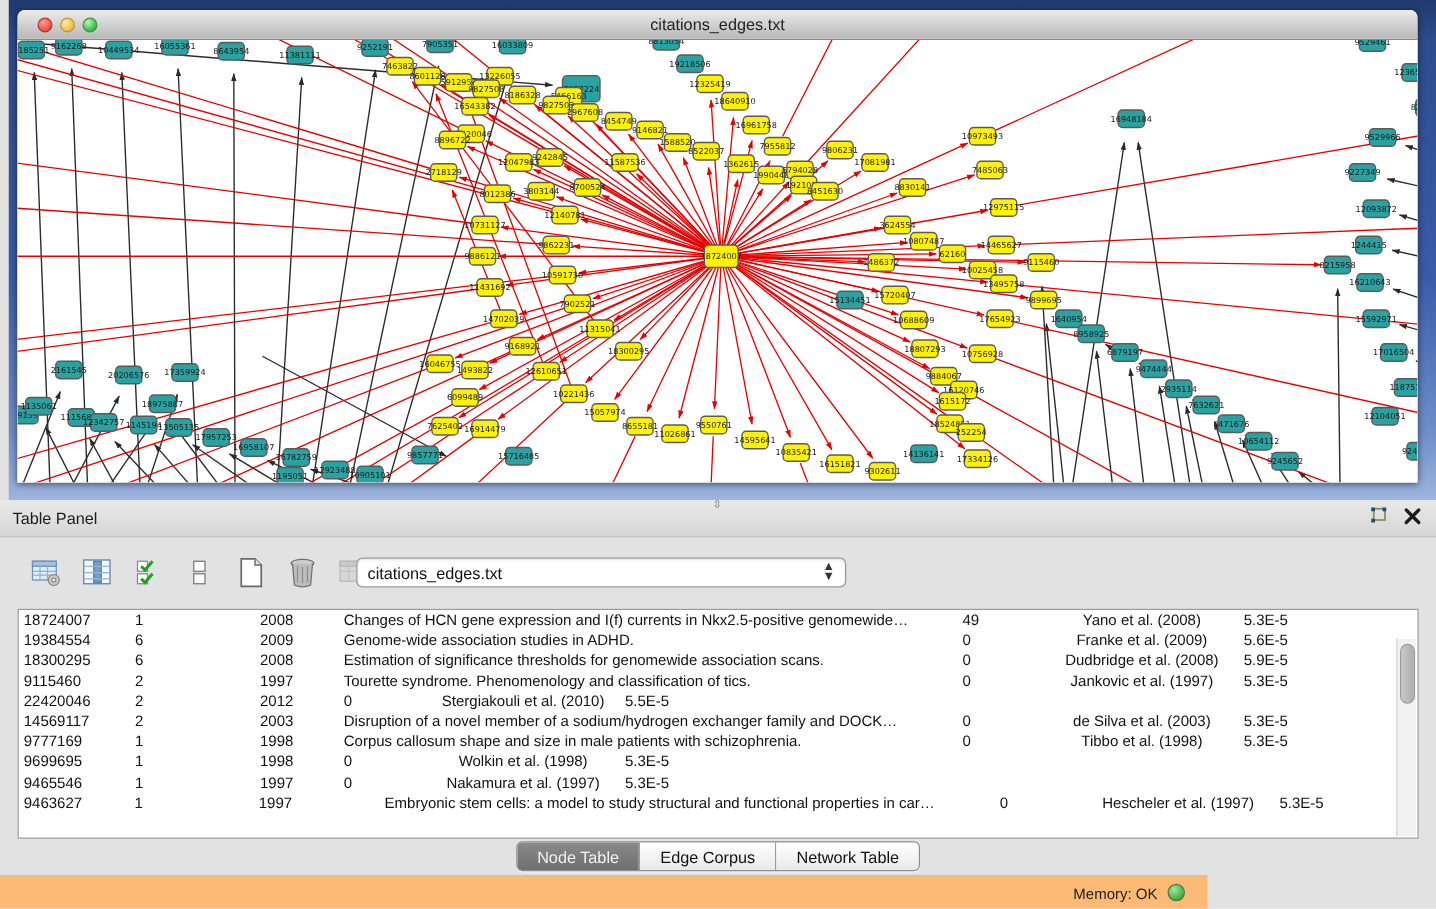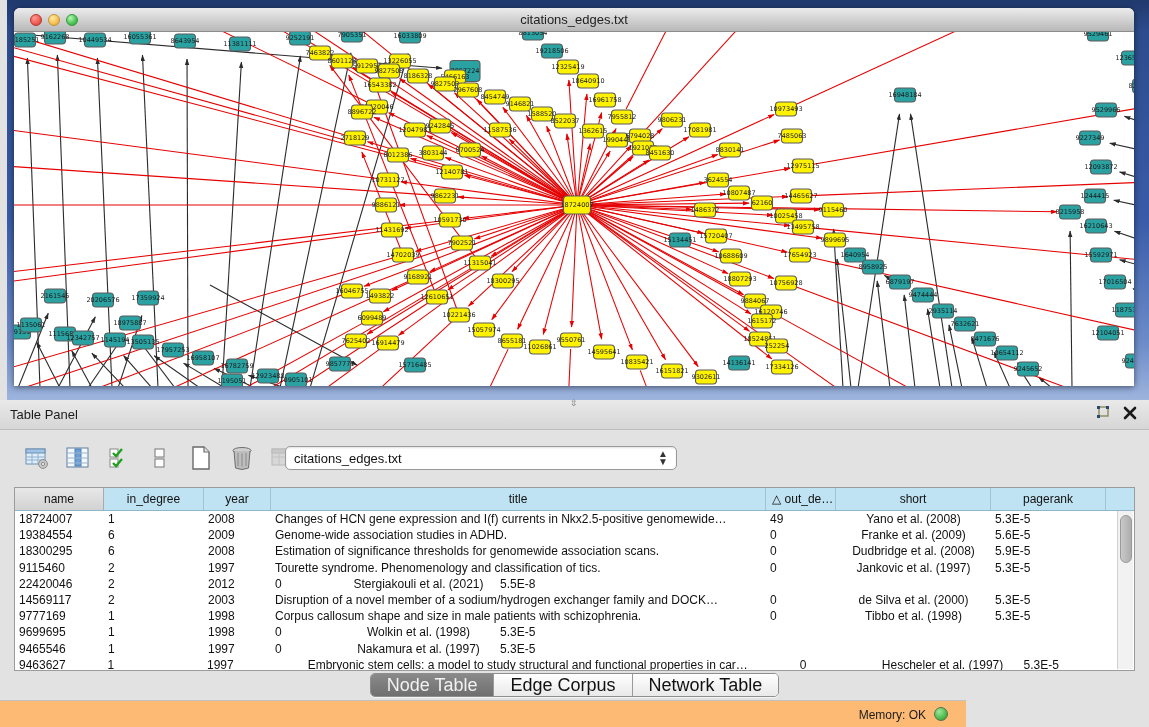--- a/index.html
+++ b/index.html
@@ -50,21 +50,21 @@
   .g-row{display:flex;height:16.2px;align-items:center;}
   .g-cell{box-sizing:border-box;padding:0 4px;white-space:nowrap;overflow:hidden;}
   .al{text-align:left}.ac{text-align:center}
   .vscroll{position:absolute;right:1px;top:23px;width:15px;bottom:1px;background:#f2f2f2;border-left:1px solid #d0d0d0;}
   .vthumb{position:absolute;left:2px;top:4px;width:10px;height:46px;border-radius:6px;
     background:linear-gradient(90deg,#c9c9c9,#adadad);border:1px solid #9a9a9a;}
   
   .tabs{position:absolute;left:0;top:243px;width:1149px;display:flex;justify-content:center;}
   .seg{display:flex;border:1px solid #8e8e8e;border-radius:5px;overflow:hidden;height:22px;
     box-shadow:0 1px 0 rgba(255,255,255,.7);}
-  .seg .tab{display:flex;align-items:center;justify-content:center;padding:0 16px;font-size:18px;
+  .seg .tab{display:flex;align-items:center;justify-content:center;padding:0 16px;font-size:13px;
     color:#111;background:linear-gradient(180deg,#ffffff,#e9e9e9);border-right:1px solid #9a9a9a;}
   .seg .tab:last-child{border-right:none;}
   .seg .tab.selected{background:linear-gradient(180deg,#8a8a8a,#6f6f6f);color:#f2f2f2;}
   
   .statusbar{position:absolute;left:0;top:700px;width:966px;height:27px;background:#fdba74;
     border-top:1px solid #c2c2c2;box-sizing:border-box;}
   .mem{position:absolute;right:40px;top:7px;font-size:12px;color:#1c1c1c;}
   .memdot{position:absolute;right:18px;top:6px;width:14px;height:14px;border-radius:50%;
     background:radial-gradient(circle at 35% 30%,#9ee89a,#4cbb4c 60%,#2f8f33);border:1px solid #57704f;box-sizing:border-box;}
 </style>
@@ -635,29 +635,20 @@
         <span class="fx">f(x)</span>
       </span>
   </div>
 
   <div class="combo">
     <span>citations_edges.txt</span>
     <span class="arrows">▲<br>▼</span>
   </div>
 
   <div class="grid">
-    <div class="grid-head" id="grid-head">
-        <div class="gh-cell first" style="width: 89px;">name</div>
-        <div class="gh-cell" style="width: 100px;">in_degree</div>
-        <div class="gh-cell" style="width: 67px;">year</div>
-        <div class="gh-cell" style="width: 495px;">title</div>
-        <div class="gh-cell sorted" style="width: 70px;">△ out_de…</div>
-        <div class="gh-cell" style="width: 155px;">short</div>
-        <div class="gh-cell" style="width: 115px;">pagerank</div>
-      </div>
     <div class="grid-body" id="grid-body">
         <div class="g-row">
           <div class="g-cell al" style="width: 89px;">18724007</div>
           <div class="g-cell al" style="width: 100px;">1</div>
           <div class="g-cell al" style="width: 67px;">2008</div>
           <div class="g-cell al" style="width: 495px;">Changes of HCN gene expression and I(f) currents in Nkx2.5-positive genomewide…</div>
           <div class="g-cell al" style="width: 70px;">49</div>
           <div class="g-cell ac" style="width: 155px;">Yano et al. (2008)</div>
           <div class="g-cell al" style="width: 115px;">5.3E-5</div>
         </div>
@@ -686,30 +677,30 @@
           <div class="g-cell al" style="width: 495px;">Tourette syndrome. Phenomenology and classification of tics.</div>
           <div class="g-cell al" style="width: 70px;">0</div>
           <div class="g-cell ac" style="width: 155px;">Jankovic et al. (1997)</div>
           <div class="g-cell al" style="width: 115px;">5.3E-5</div>
         </div>
         <div class="g-row">
           <div class="g-cell al" style="width: 89px;">22420046</div>
           <div class="g-cell al" style="width: 100px;">2</div>
           <div class="g-cell al" style="width: 67px;">2012</div>
           <div class="g-cell al" style="width: 70px;">0</div>
-          <div class="g-cell ac" style="width: 155px;">Stergiakouli et al. (2021)</div>
-          <div class="g-cell al" style="width: 115px;">5.5E-8</div>
+          <div class="g-cell ac" style="width: 155px;">Stergiakouli et al. (2010)</div>
+          <div class="g-cell al" style="width: 115px;">5.5E-5</div>
         </div>
         <div class="g-row">
           <div class="g-cell al" style="width: 89px;">14569117</div>
           <div class="g-cell al" style="width: 100px;">2</div>
           <div class="g-cell al" style="width: 67px;">2003</div>
           <div class="g-cell al" style="width: 495px;">Disruption of a novel member of a sodium/hydrogen exchanger family and DOCK…</div>
           <div class="g-cell al" style="width: 70px;">0</div>
-          <div class="g-cell ac" style="width: 155px;">de Silva et al. (2000)</div>
+          <div class="g-cell ac" style="width: 155px;">de Silva et al. (2003)</div>
           <div class="g-cell al" style="width: 115px;">5.3E-5</div>
         </div>
         <div class="g-row">
           <div class="g-cell al" style="width: 89px;">9777169</div>
           <div class="g-cell al" style="width: 100px;">1</div>
           <div class="g-cell al" style="width: 67px;">1998</div>
           <div class="g-cell al" style="width: 495px;">Corpus callosum shape and size in male patients with schizophrenia.</div>
           <div class="g-cell al" style="width: 70px;">0</div>
           <div class="g-cell ac" style="width: 155px;">Tibbo et al. (1998)</div>
           <div class="g-cell al" style="width: 115px;">5.3E-5</div>

